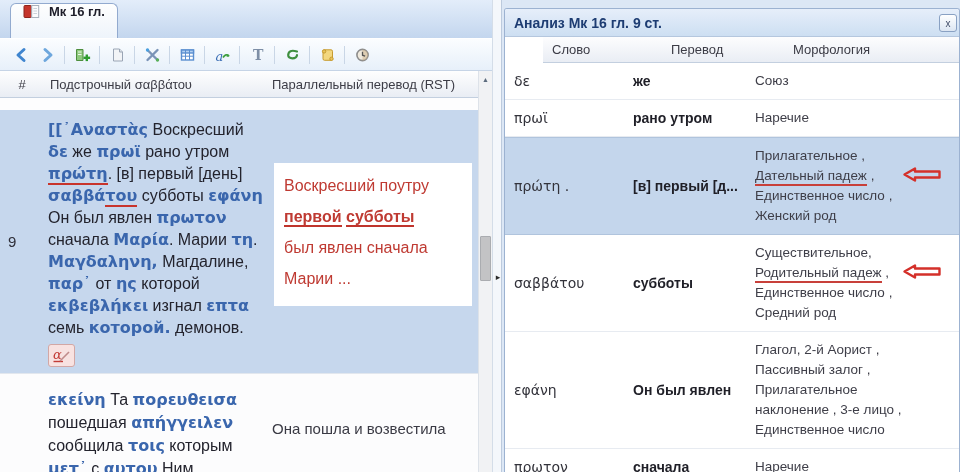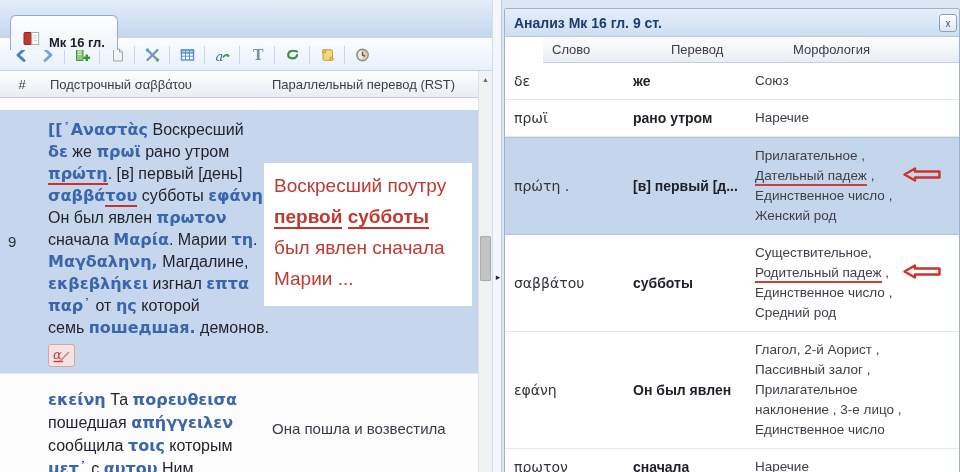--- a/index.html
+++ b/index.html
@@ -4,21 +4,21 @@
 <style>
   * { margin:0; padding:0; box-sizing:border-box; }
   html,body { width:960px; height:472px; overflow:hidden; font-family:"Liberation Sans", sans-serif; background:#dce7f5; }
   .app { display:flex; width:960px; height:472px; }
 
   
   .left-panel { width:492px; display:flex; flex-direction:column; background:#cfdff2; }
   .tabbar { height:38px; background:linear-gradient(#e3edfa,#c3d6ee); position:relative; flex:none; }
   .tab { position:absolute; left:10px; top:3px; height:35px; min-width:106px;
          background:linear-gradient(#fefefe,#eef4fb); border:1px solid #92aacf; border-bottom:none;
-         border-radius:6px 6px 0 0; display:flex; align-items:flex-end; gap:8px; padding:0 12px;margin-top:12px; }
+         border-radius:6px 6px 0 0; display:flex; align-items:flex-start; gap:8px; padding:0 12px; }
   .tab-label { font-size:13px; font-weight:bold; color:#1d1d29; white-space:nowrap; }
   .toolbar { height:33px; background:linear-gradient(#fbfdff,#e7f0fa); border-top:1px solid #fff;
              border-bottom:1px solid #c6d4e6; display:flex; align-items:center; padding:0 8px; flex:none; }
   .tool { width:26px; height:24px; display:flex; align-items:center; justify-content:center; border-radius:3px; }
   .tsep { width:1px; height:18px; background:#c9d6e6; margin:0 4px; flex:none; }
 
   .left-body { flex:1; display:flex; overflow:hidden; }
   .left-cols { width:478px; display:flex; flex-direction:column; overflow:hidden; }
 
   .grid-header { height:27px; background:linear-gradient(#fefefe,#e9edf4); border-bottom:1px solid #c3cfdf;
@@ -34,22 +34,22 @@
   .verse-row.v10 { background:#fcfcfd; flex:1; border-top:1px solid #e2e7ee; }
   .vnum { width:44px; display:flex; align-items:center; padding-left:8px; font-size:15px; color:#2e2e38; flex:none; }
   .vinter { width:220px; padding:9px 0 6px 4px; font-size:16px; line-height:22px; flex:none; }
   .v10 .vinter { padding-top:14px; line-height:23px; }
   .vpar { flex:1; position:relative; }
   .iline { white-space:nowrap; }
   .g { color:#3a66ad; font-weight:bold; font-family:"DejaVu Sans", sans-serif; cursor:pointer; }
   .r { color:#23232d; }
   .u { border-bottom:2.5px solid #c8342c; padding-bottom:0; }
 
-  .note { position:absolute; left:0; right:6px; top:53px; background:#fff; padding:7px 10px 12px 10px;
-          font-size:19px; line-height:31px; color:#bf3a32; }
+  .note { position:absolute; left:10px; right:6px; top:53px; background:#fff; padding:7px 10px 12px 10px;
+          font-size:16px; line-height:31px; color:#bf3a32; }
   .note .n { color:#bf3a32; }
   .note .b { font-weight:bold; }
   .note .u { border-bottom:2.5px solid #c0342c; }
   .par10 { padding:46px 0 0 8px; font-size:15px; color:#3a3a44; white-space:nowrap; }
 
   .alpha-btn { width:27px; height:23px; background:#f8e2e1; border:1px solid #d2a7a5; border-radius:3px;
                margin-top:5px; display:flex; align-items:center; justify-content:center; }
 
   
   .vscroll { width:14px; background:#f1f2f4; border-left:1px solid #dde2e9; display:flex; flex-direction:column; flex:none; position:relative; }
@@ -202,23 +202,23 @@
           <div class="verse-row v9">
             <div class="vnum">9</div>
             <div class="vinter">
                 <div class="iline"><span class="g">[[᾿Αναστὰς</span> <span class="r">Воскресший</span></div>
                 <div class="iline"><span class="g">δε</span> <span class="r">же</span> <span class="g">πρωϊ</span> <span class="r">рано утром</span></div>
                 <div class="iline"><span class="g u">πρώτη</span><span class="r">.</span> <span class="r">[в] первый [день]</span></div>
                 <div class="iline"><span class="g">σαββά</span><span class="g u">του</span> <span class="r">субботы</span> <span class="g">εφάνη</span></div>
                 <div class="iline"><span class="r">Он был явлен</span> <span class="g">πρωτον</span></div>
                 <div class="iline"><span class="r">сначала</span> <span class="g">Μαρία</span><span class="r">.</span> <span class="r">Марии</span> <span class="g">τη</span><span class="r">.</span></div>
                 <div class="iline"><span class="g">Μαγδαληνη,</span> <span class="r">Магдалине,</span></div>
+                <div class="iline"><span class="g">παρ᾿</span> <span class="r">от</span> <span class="g">ης</span> <span class="r">которой</span></div>
                 <div class="iline"><span class="g">εκβεβλήκει</span> <span class="r">изгнал</span> <span class="g">επτα</span></div>
-                <div class="iline"><span class="g">παρ᾿</span> <span class="r">от</span> <span class="g">ης</span> <span class="r">которой</span></div>
-                <div class="iline"><span class="r">семь</span> <span class="g">пошедшая.</span> <span class="r">демонов.</span></div>
+                <div class="iline"><span class="r">семь</span> <span class="g">которой.</span> <span class="r">демонов.</span></div>
                 <div class="alpha-btn">
                   <svg width="21" height="17" viewBox="0 0 21 17">
                     <text x="2" y="12" font-size="13" font-style="italic" fill="#c23b36" font-family="DejaVu Serif,serif">α</text>
                     <line x1="2.5" y1="14.5" x2="12" y2="14.5" stroke="#c23b36" stroke-width="1.4"></line>
                     <line x1="9" y1="14" x2="18" y2="5" stroke="#c08b8b" stroke-width="1.6"></line>
                   </svg>
                 </div>
               </div>
             <div class="vpar">
               <div class="note">

